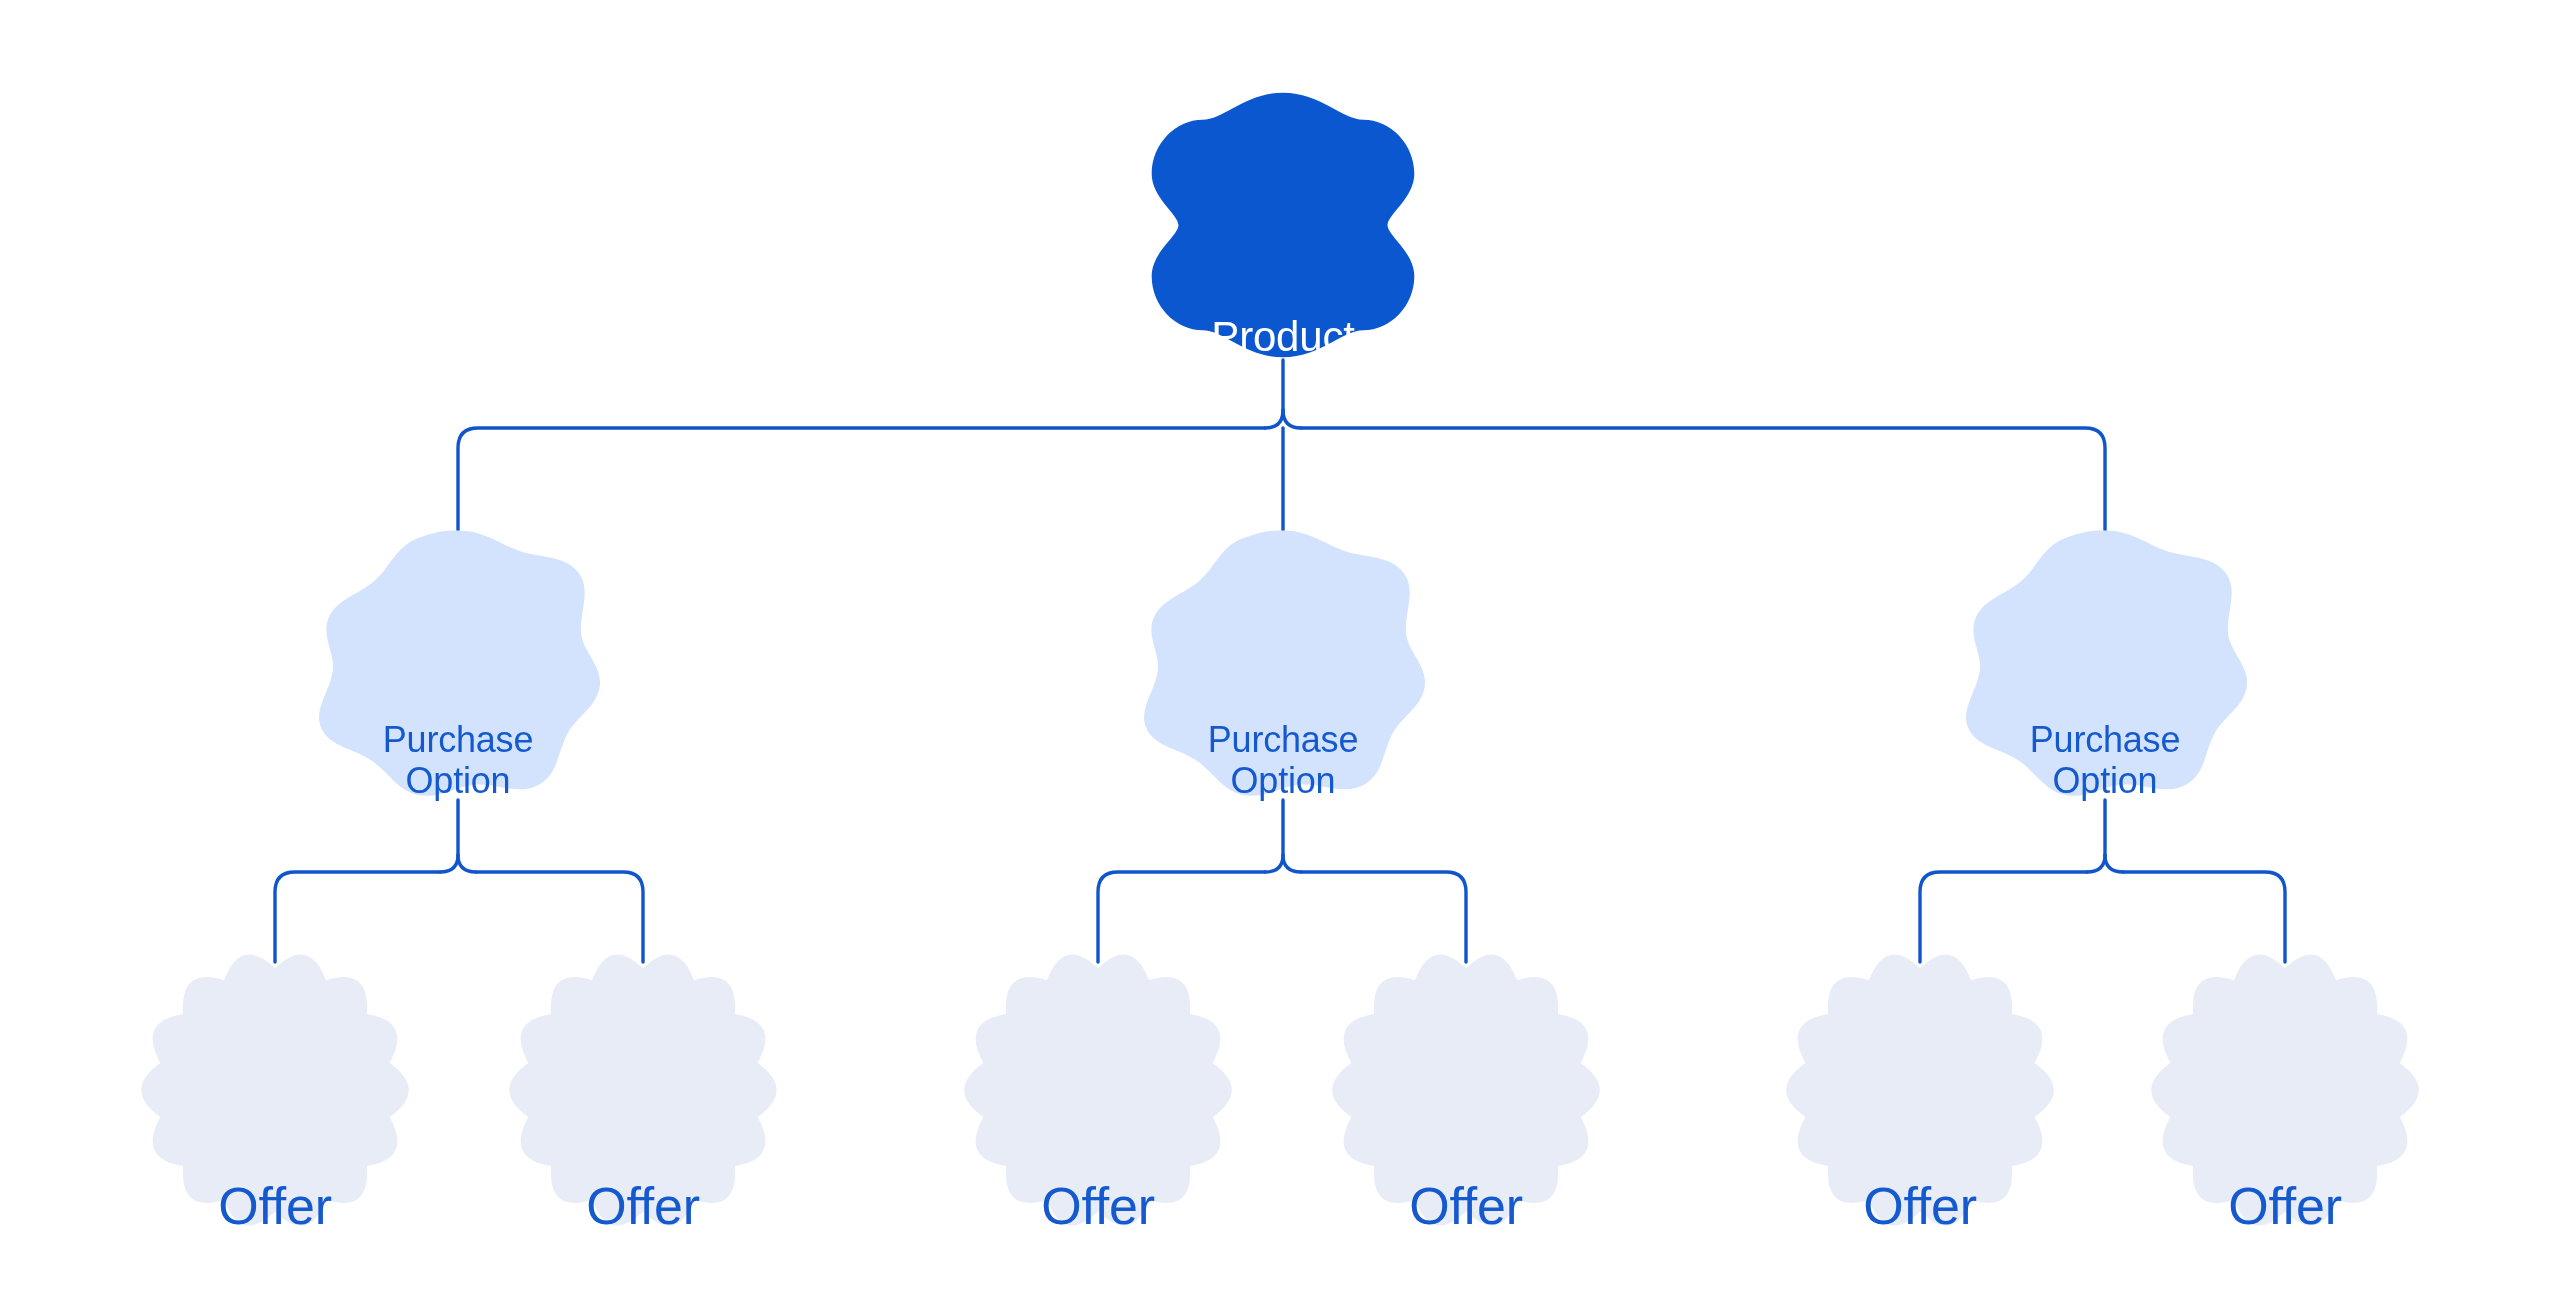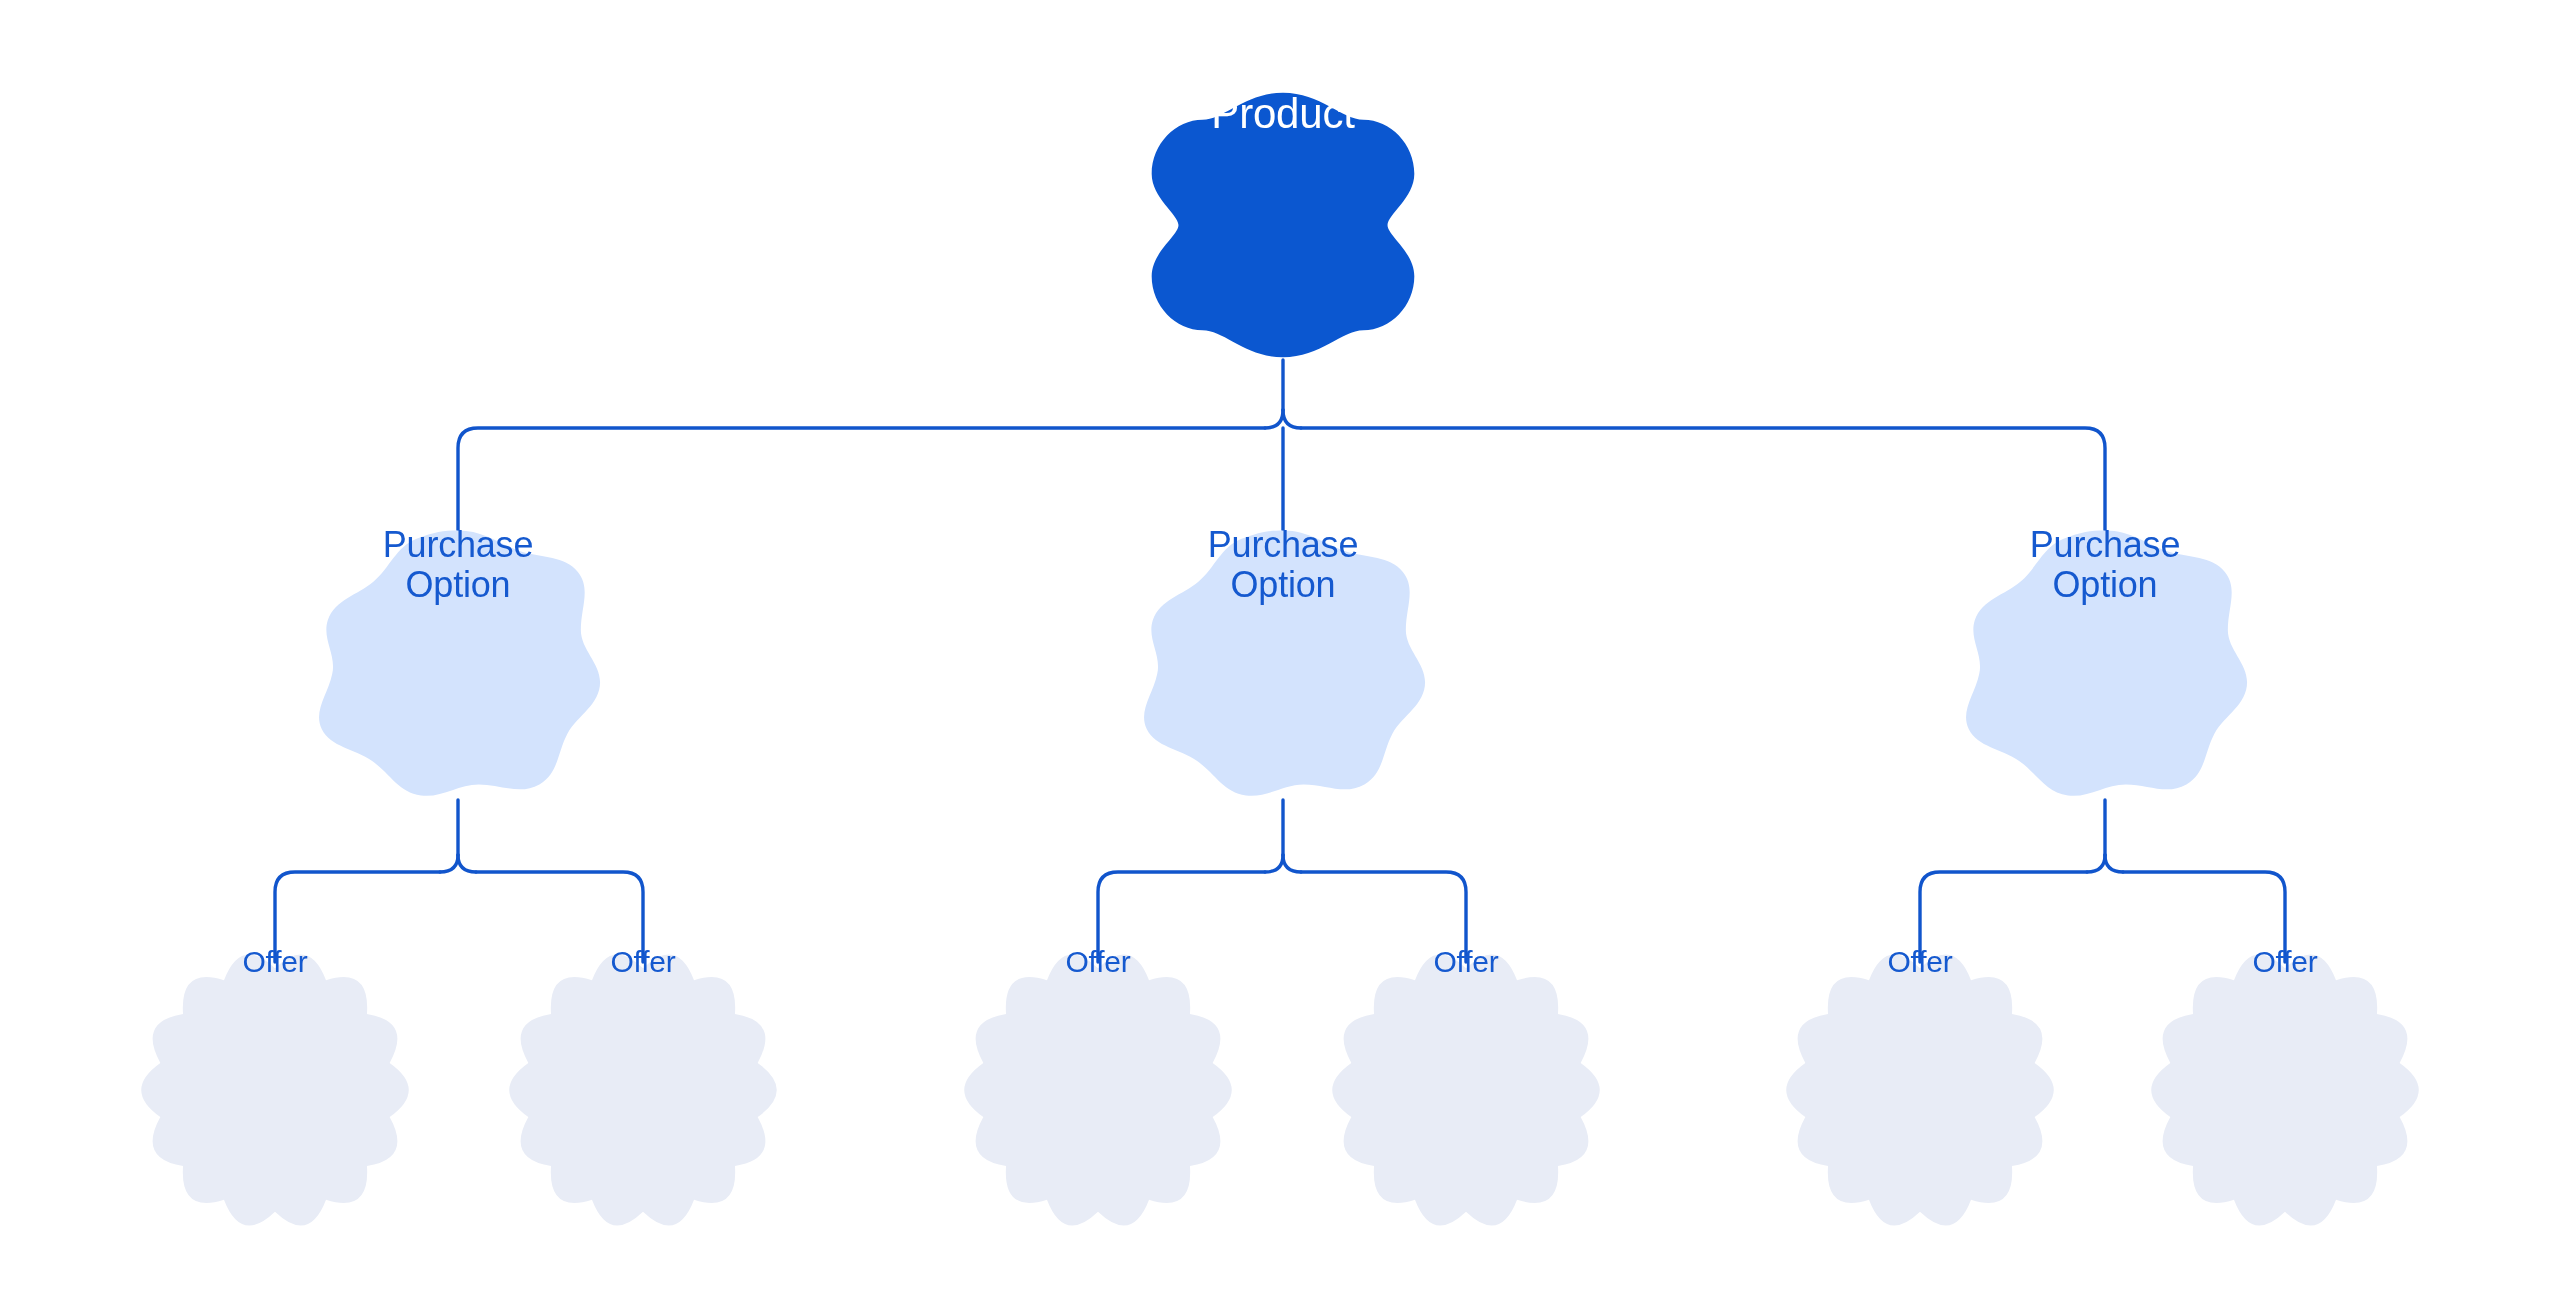--- a/index.html
+++ b/index.html
@@ -22,21 +22,21 @@
   #wires {
     position: absolute;
     left: 0;
     top: 0;
     width: 2560px;
     height: 1312px;
   }
   .node {
     position: absolute;
     display: flex;
-    align-items: flex-start;
+    align-items: flex-end;
     justify-content: center;
     text-align: center;
     box-sizing: border-box;
   }
   .node svg.shape {
     position: absolute;
     left: 0;
     top: 0;
     width: 100%;
     height: 100%;
@@ -53,21 +53,21 @@
     font-size: 42px;
     font-weight: 400;
   }
   .node-option .label {
     color: #1559cf;
     font-size: 36px;
     font-weight: 400;
   }
   .node-offer .label {
     color: #1559cf;
-    font-size: 30px;
+    font-size: 52px;
     font-weight: 400;
   }
 </style>
 </head>
 <body>
 
 <div id="stage">
 
   <svg id="wires" viewBox="0 0 2560 1312" xmlns="http://www.w3.org/2000/svg">
     <defs>

